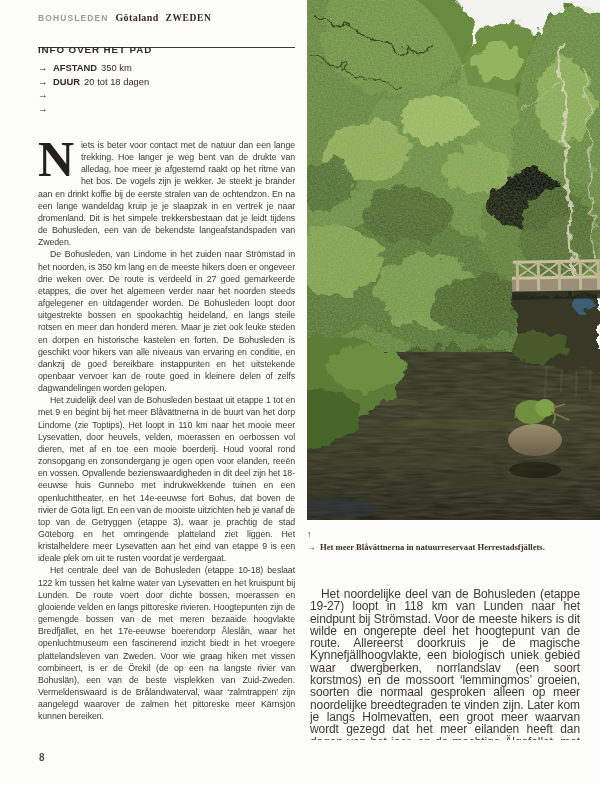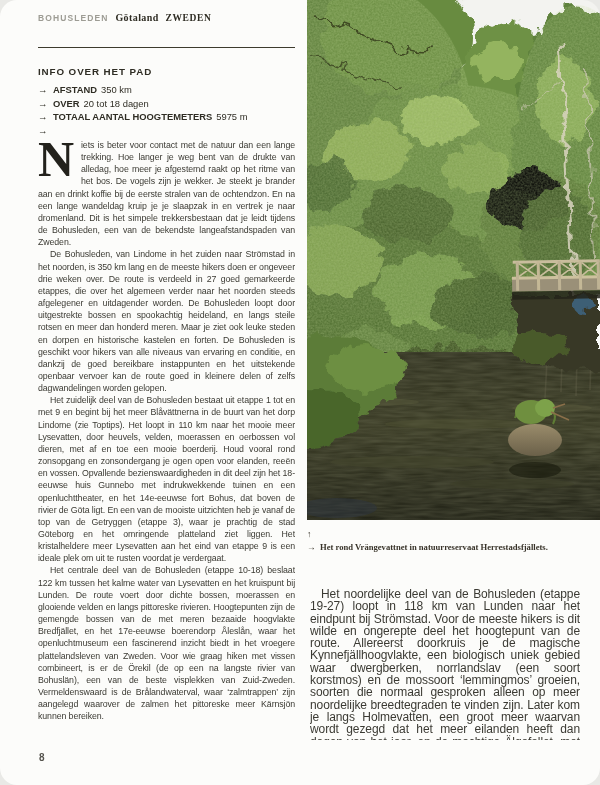--- a/index.html
+++ b/index.html
@@ -1,28 +1,28 @@
 <!DOCTYPE html>
 <html><head>
 <meta charset="utf-8">
 <style>
   html,body{margin:0;padding:0;background:#e9e9e6;}
   .page{
     position:relative; width:600px; height:785px; margin:0 auto;
     background:#fcfcfa; overflow:hidden;
-    font-family:"Liberation Sans", sans-serif; color:#3b3a33;border-radius:17px;
+    font-family:"Liberation Sans", sans-serif; color:#3b3a33;
   }
   
   .kicker{position:absolute; left:38px; top:12px; font-size:9px; letter-spacing:.4px; white-space:nowrap;}
   .kicker .trail{color:#9d9c94; font-weight:700; letter-spacing:1.1px; font-size:8.5px;}
   .kicker .region{font-family:"Liberation Serif", serif; font-weight:700; color:#2f2d24; font-size:10px; margin-left:4px;}
   .kicker .country{font-family:"Liberation Serif", serif; font-weight:700; color:#2f2d24; font-size:9.5px; letter-spacing:.6px; margin-left:4px;}
   .rule{position:absolute; left:38px; top:47px; width:257px; height:0; border-top:1.6px solid #3d3b2d;}
   
-  .infobox{position:absolute; left:38px; top:66px; width:260px;}
+  .infobox{position:absolute; left:38px; top:44px; width:260px;}
   .infobox .title{font-size:9.8px; font-weight:700; color:#2f2d24; letter-spacing:.9px; margin:0 0 6px 0;}
   .infobox .item{display:flex; align-items:baseline; font-size:9.4px; font-weight:700; color:#2f2d24; line-height:13.6px;}
   .infobox .arr{width:15px; flex:0 0 15px; font-weight:400; color:#2f2d24;}
   .infobox .lbl{text-underline-offset:1.5px; margin-right:4px;}
   .infobox .val{font-weight:400;}
   
   .col-left{
     position:absolute; left:38px; top:139px; width:257px; height:596px; overflow:hidden;
     font-size:8.8px; line-height:12.15px; letter-spacing:-.1px; text-align:justify;
   }
@@ -62,25 +62,24 @@
   <div class="rule"></div>
 
   <div class="infobox">
     <div class="title">INFO OVER HET PAD</div>
     <div class="item">
       <span class="arr">→</span>
       <span><span class="lbl">AFSTAND</span><span class="val">350 km</span></span>
     </div>
     <div class="item">
       <span class="arr">→</span>
-      <span><span class="lbl">OVER</span><span class="val">20 tot 18 dagen</span></span>
-    </div>
-    <div class="item">
-      <span class="arr">→</span>
-      <span><span class="lbl">TOTAAL AANTAL HOOGTEMETERS</span><span class="val">5975 m</span></span>
+      <span><span class="lbl">DUUR</span><span class="val">20 tot 18 dagen</span></span>
+    </div>
+    <div class="item">
+      <span class="arr">→</span>
     </div>
     <div class="item">
       <span class="arr">→</span>
     </div>
   </div>
 
   <div class="col-left">
     <p><span class="dropcap">N</span><span>iets is beter voor contact met de natuur dan een lange trekking. Hoe langer je weg bent van de drukte van alledag, hoe meer je afgestemd raakt op het ritme van het bos. De vogels zijn je wekker. Je steekt je brander aan en drinkt koffie bij de eerste stralen van de ochtendzon. En na een lange wandeldag kruip je je slaapzak in en vertrek je naar dromenland. Dit is het simpele trekkersbestaan dat je leidt tijdens de Bohusleden, een van de bekendste langeafstandspaden van Zweden.</span></p>
     <p class="indent">De Bohusleden, van Lindome in het zuiden naar Strömstad in het noorden, is 350 km lang en de meeste hikers doen er ongeveer drie weken over. De route is verdeeld in 27 goed gemarkeerde etappes, die over het algemeen verder naar het noorden steeds afgelegener en uitdagender worden. De Bohusleden loopt door uitgestrekte bossen en spookachtig heideland, en langs steile rotsen en meer dan honderd meren. Maar je ziet ook leuke steden en dorpen en historische kastelen en forten. De Bohusleden is geschikt voor hikers van alle niveaus van ervaring en conditie, en dankzij de goed bereikbare instappunten en het uitstekende openbaar vervoer kan de route goed in kleinere delen of zelfs dagwandelingen worden gelopen.</p>
     <p class="indent">Het zuidelijk deel van de Bohusleden bestaat uit etappe 1 tot en met 9 en begint bij het meer Blåvättnerna in de buurt van het dorp Lindome (zie Toptips). Het loopt in 110 km naar het mooie meer Lysevatten, door heuvels, velden, moerassen en oerbossen vol dieren, met af en toe een mooie boerderij. Houd vooral rond zonsopgang en zonsondergang je ogen open voor elanden, reeën en vossen. Opvallende bezienswaardigheden in dit deel zijn het 18-eeuwse huis Gunnebo met indrukwekkende tuinen en een openluchttheater, en het 14e-eeuwse fort Bohus, dat boven de rivier de Göta ligt. En een van de mooiste uitzichten heb je vanaf de top van de Getryggen (etappe 3), waar je prachtig de stad Göteborg en het omringende platteland ziet liggen. Het kristalheldere meer Lysevatten aan het eind van etappe 9 is een ideale plek om uit te rusten voordat je verdergaat.</p>
@@ -227,21 +226,21 @@
       </g>
     </svg>
   </div>
 
   <div class="captions">
     <div class="cap-row">
       <span class="cap-arr">↑</span>
     </div>
     <div class="cap-row">
       <span class="cap-arr">→</span>
-      <span>Het rond Vrängevattnet in natuurreservaat Herrestadsfjällets.</span>
+      <span>Het meer Blåvättnerna in natuurreservaat Herrestadsfjällets.</span>
     </div>
   </div>
 
   <div class="col-right">
     <p>Het noordelijke deel van de Bohusleden (etappe 19-27) loopt in 118 km van Lunden naar het eindpunt bij Strömstad. Voor de meeste hikers is dit wilde en ongerepte deel het hoogtepunt van de route. Allereerst doorkruis je de magische Kynnefjällhoogvlakte, een biologisch uniek gebied waar dwergberken, norrlandslav (een soort korstmos) en de mossoort ‘lemmingmos’ groeien, soorten die normaal gesproken alleen op meer noordelijke breedtegraden te vinden zijn. Later kom je langs Holmevatten, een groot meer waarvan wordt gezegd dat het meer eilanden heeft dan dagen van het jaar, en de machtige Älgafallet, met 46 m een van de hoogste watervallen van Zweden. Tijdens de 26e en voorlaatste etappe beklim je de Björnerödspiggen &gt;</p>
   </div>
 
   <div class="pagenum">8</div>
 
 </div>

